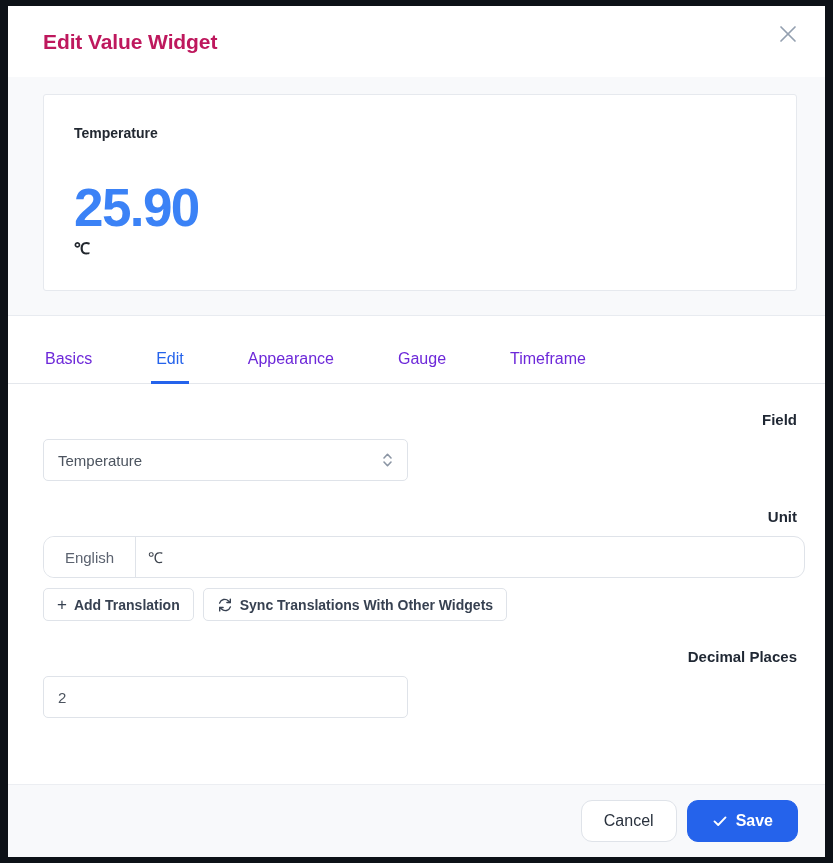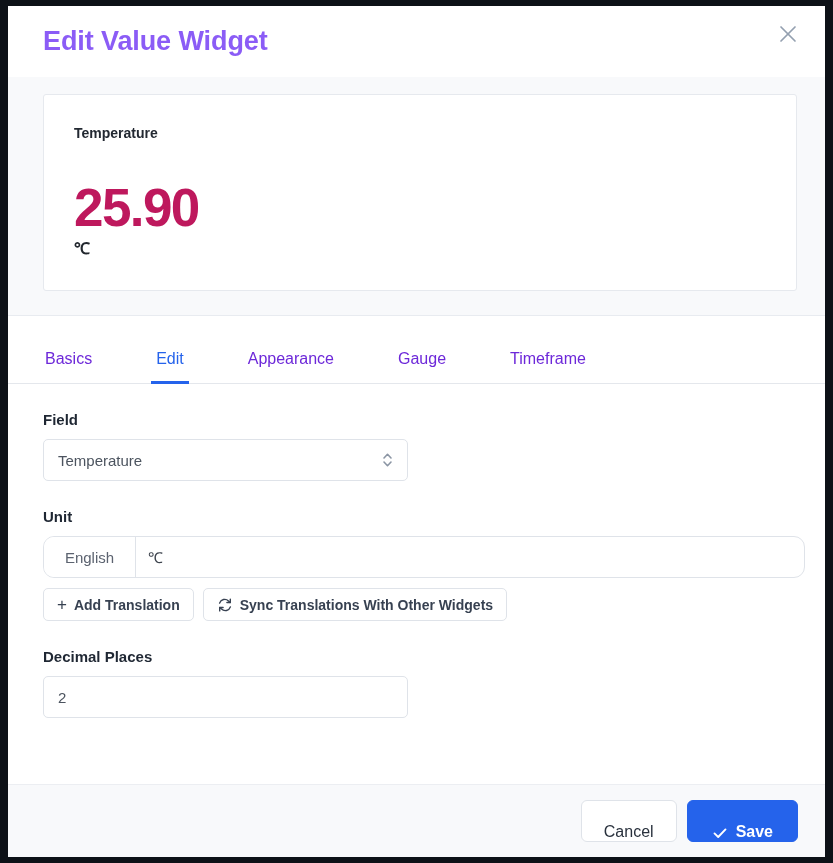--- a/index.html
+++ b/index.html
@@ -35,23 +35,23 @@
   .modal-header {
     position: relative;
     height: 71px;
     flex: 0 0 71px;
     background: #ffffff;
     display: flex;
     align-items: center;
     padding: 0 28px 0 35px;
   }
   .modal-title {
-    font-size: 27px;
-    font-weight: 700;
-    color: #8b5cf6;
+    font-size: 21px;
+    font-weight: 700;
+    color: #be185d;
     letter-spacing: -0.1px;
   }
   .close-btn {
     position: absolute;
     right: 20px;
     top: 11px;
     width: 34px; height: 34px;
     display: flex; align-items: center; justify-content: center;
     cursor: pointer;
     color: #94a0b0;
@@ -80,21 +80,21 @@
   }
   .pv-sub {
     font-size: 14px;
     color: #6d7581;
     margin-top: 2px;
     line-height: 1.25;
   }
   .pv-value {
     font-size: 53px;
     font-weight: 700;
-    color: #be185d;
+    color: #3b82f6;
     letter-spacing: -1.6px;
     line-height: 1;
     margin-top: 38px;
   }
   .pv-unit {
     font-size: 16px;
     font-weight: 700;
     color: #22272e;
     margin-top: 7px;
     line-height: 1;
@@ -135,21 +135,21 @@
     padding: 27px 28px 0 35px;
     overflow: hidden;
     background: #ffffff;
   }
   .field-label {
     font-size: 15px;
     font-weight: 700;
     color: #1f2733;
     margin-bottom: 11px;
   }
-  .group { margin-bottom: 27px; }
+  .group { margin-bottom: 27px; text-align: right; }
 
   .select-wrap {
     position: relative;
     width: 365px;
   }
   .select-box {
     width: 100%;
     height: 42px;
     border: 1px solid #dfe3e9;
     border-radius: 5px;
@@ -242,24 +242,24 @@
     background: #f8f9fb;
     border-top: 1px solid #eceef2;
     display: flex;
     align-items: center;
     justify-content: flex-end;
     gap: 10px;
     padding: 0 27px;
   }
   .btn {
     height: 42px;
-    border-radius: 6px;
+    border-radius: 11px;
     font-size: 16px;
     display: inline-flex;
-    align-items: flex-end;
+    align-items: center;
     justify-content: center;
     gap: 8px;
     cursor: pointer;
     padding: 0 22px;
   }
   .btn-cancel {
     background: #ffffff;
     border: 1px solid #dfe3e9;
     color: #29313d;
   }

